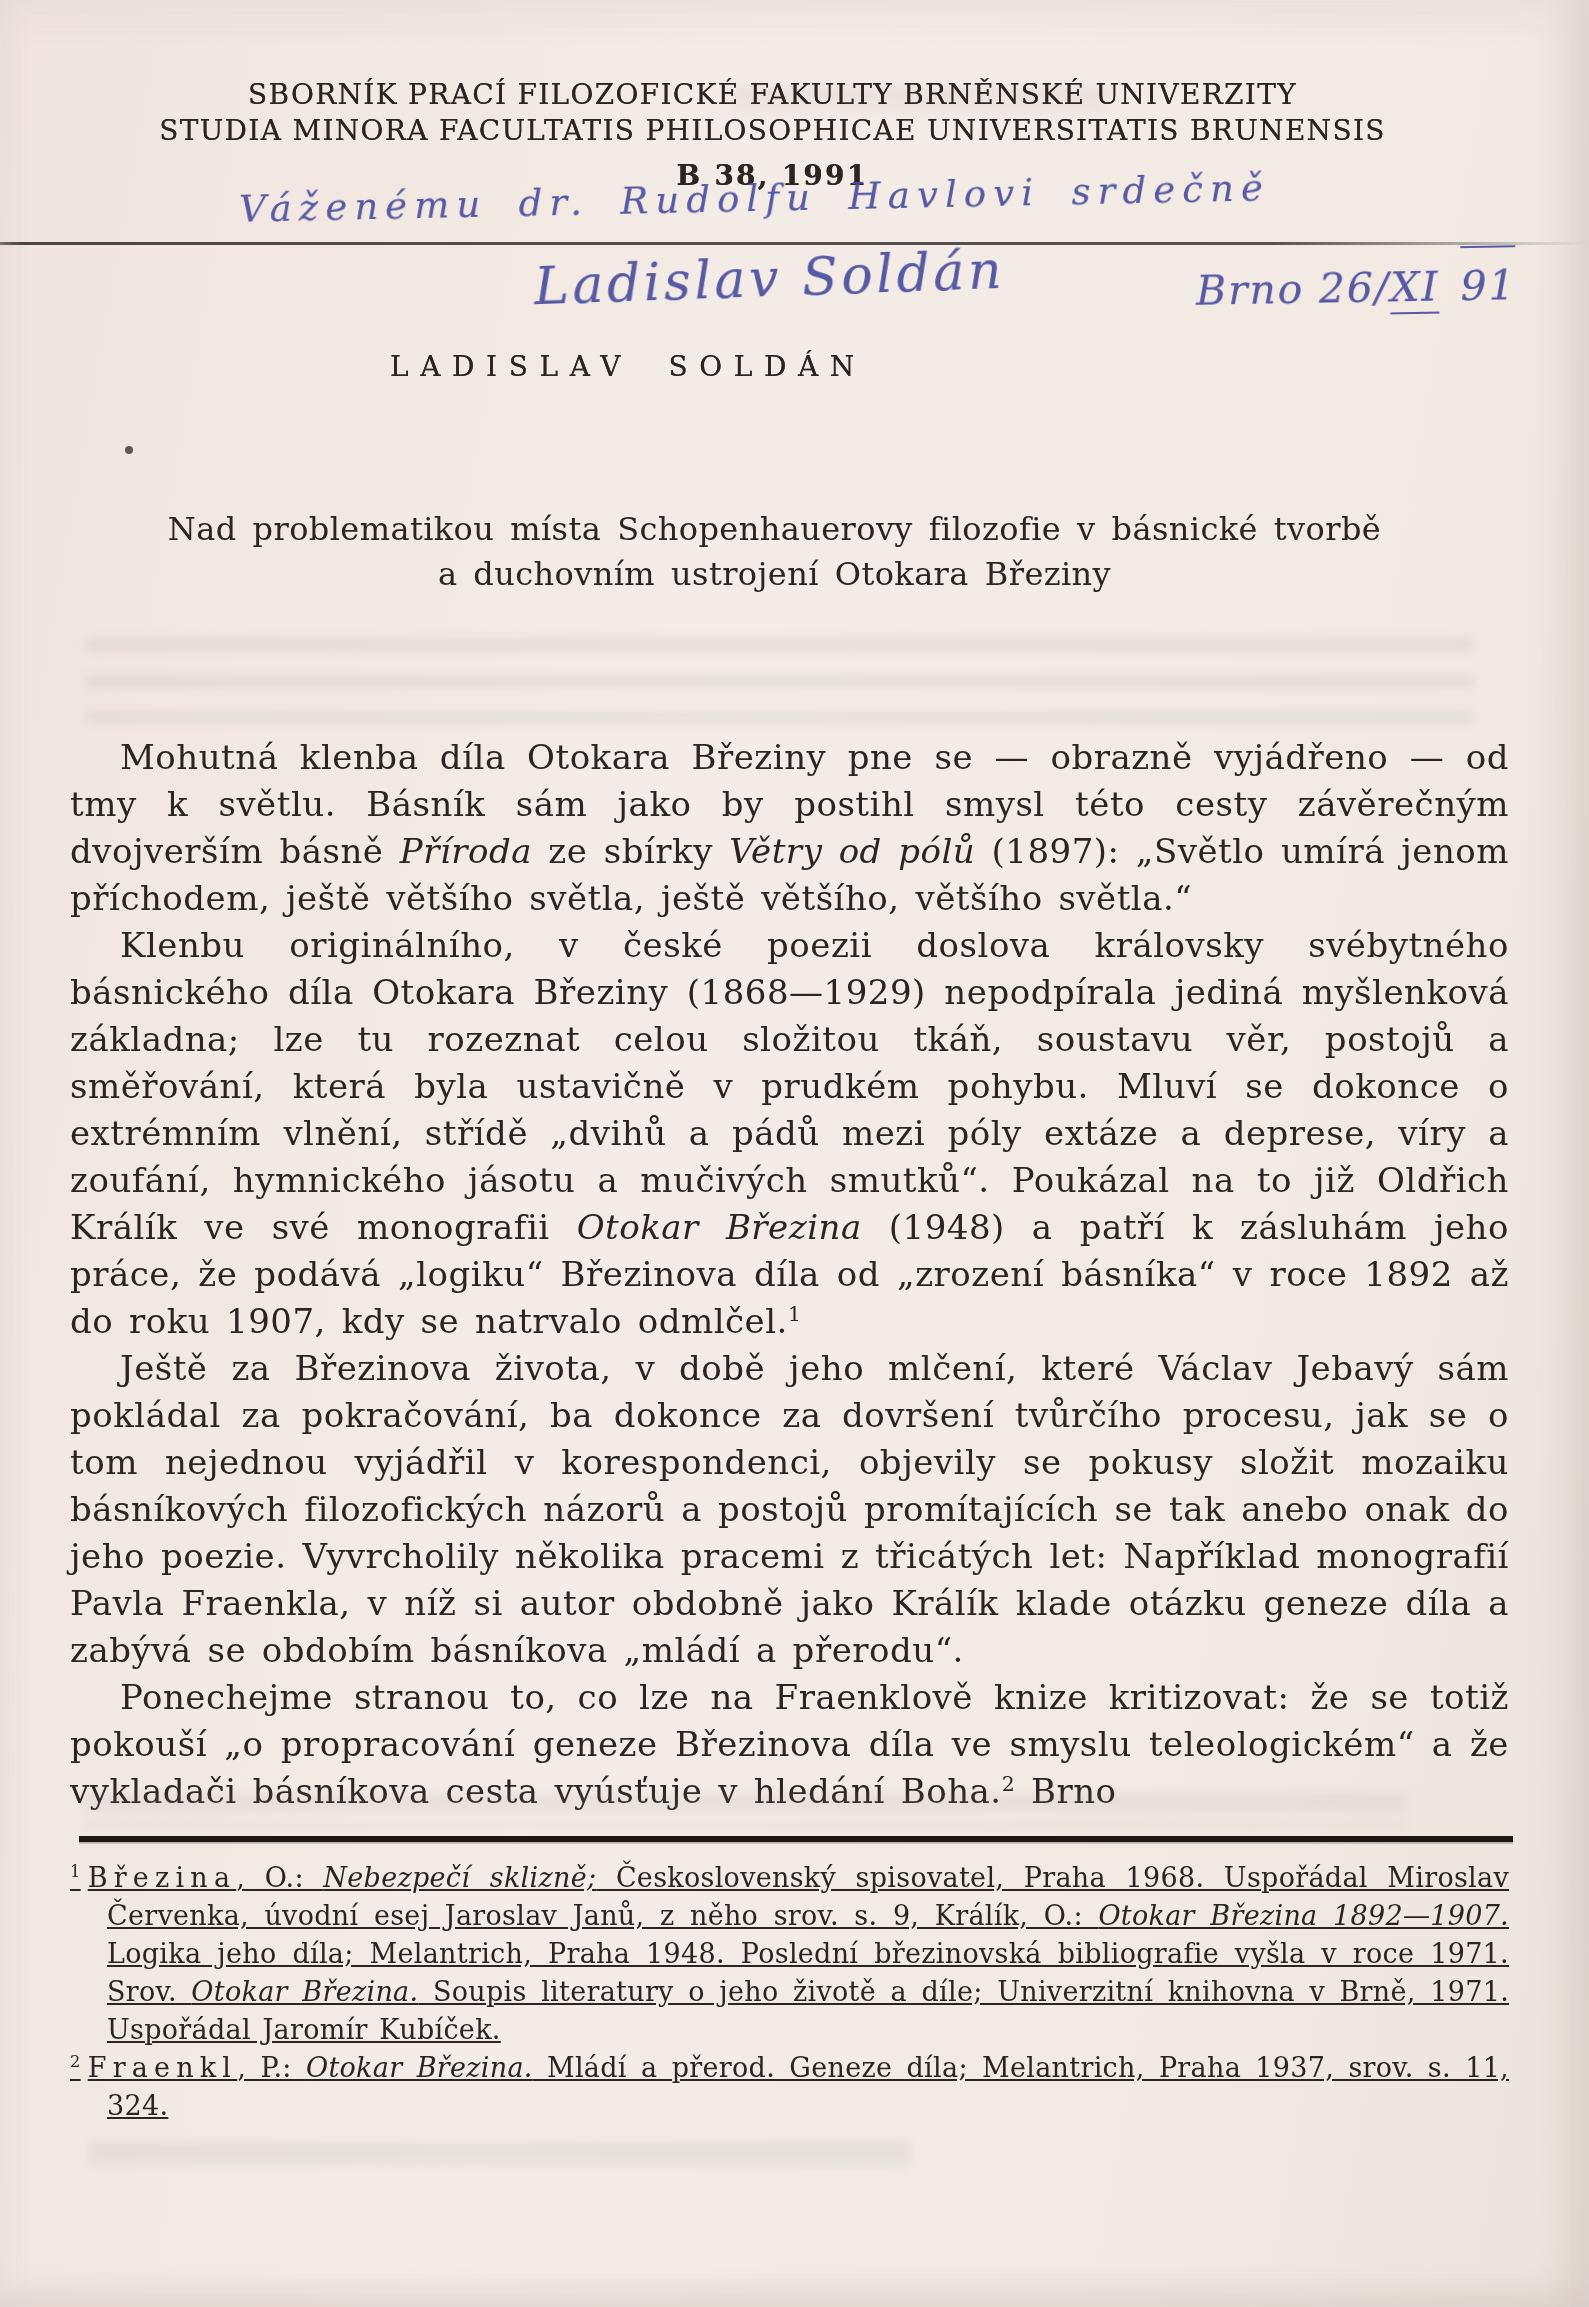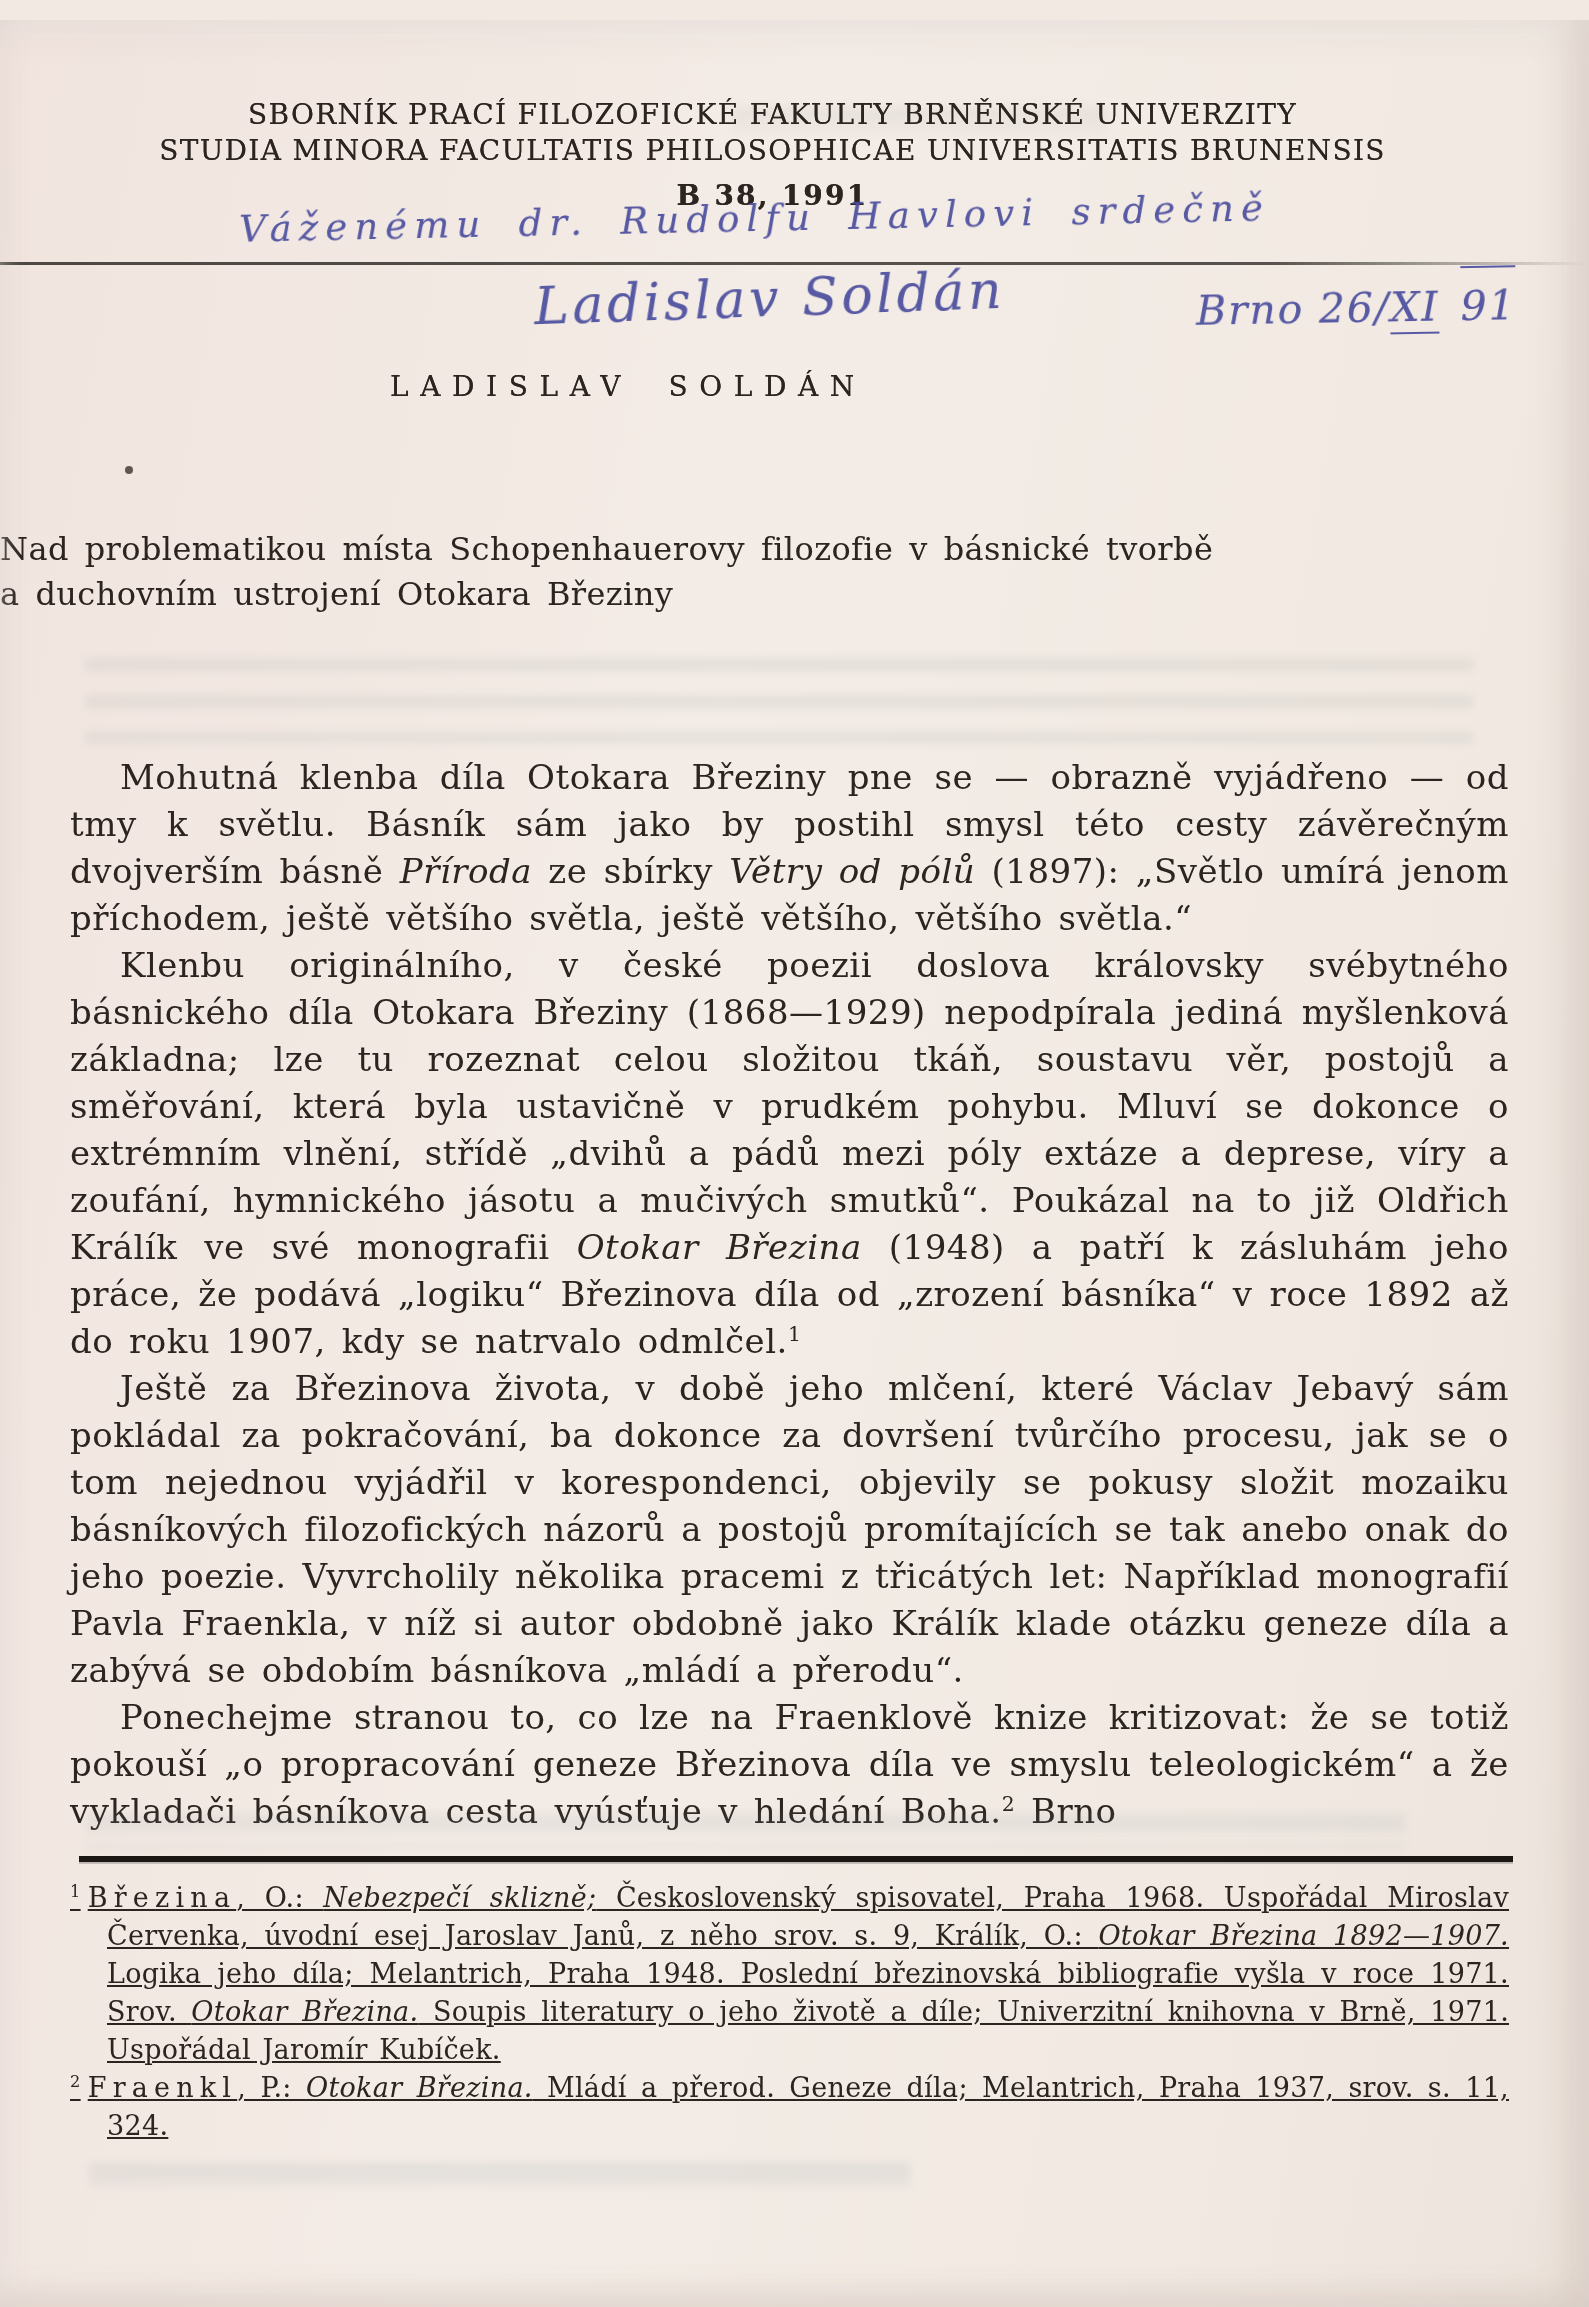--- a/index.html
+++ b/index.html
@@ -13,21 +13,20 @@
     background:var(--paper);
     font-family:"DejaVu Serif", serif;
     color:var(--ink);
     position:relative;
   }
   .page{
     position:absolute;inset:0;overflow:hidden;
     background:
       linear-gradient(100deg, rgba(240,224,220,.55) 0%, rgba(246,241,237,.35) 42%, rgba(240,233,226,.5) 78%, rgba(233,224,216,.6) 100%),
       var(--paper);
-    margin-top: 20px;
   }
   .page::after{
     content:'';position:absolute;inset:0;pointer-events:none;
     box-shadow: inset -19.6px 0 41px rgba(164,142,130,.22), inset 0 -12.5px 30px rgba(172,152,140,.12), inset 0 9px 23px rgba(250,248,246,.5);
   }
 
   
   .journal-header{
     position:absolute;top:77px;left:0;width:1545px;text-align:center;
     font-size:28px;line-height:36px;letter-spacing:1.3px;
@@ -64,21 +63,21 @@
     position:absolute;left:125px;top:446px;width:8px;height:8px;border-radius:50%;
     background:#3a332d;opacity:.8;
   }
 
   .article-title{
     position:absolute;top:423px;left:0;width:1545px;text-align:center;
     font-size:43px;font-weight:bold;letter-spacing:8px;
   }
 
   .article-subtitle{
-    position:absolute;top:507px;left:0;width:1549px;
+    position:absolute;top:507px;left:0;width:1549px;text-align:center;
     font-size:32px;line-height:45px;letter-spacing:0.4px;word-spacing:5.4px;
   }
 
   .body-text{
     position:absolute;left:70px;top:734px;width:1439px;
     font-size:34px;line-height:47px;text-align:justify;
     letter-spacing:0.5px;
   }
   .body-text p{margin:0;text-indent:50px;word-spacing:4.5px;}
   .body-text i, .footnotes i{font-style:italic;}

